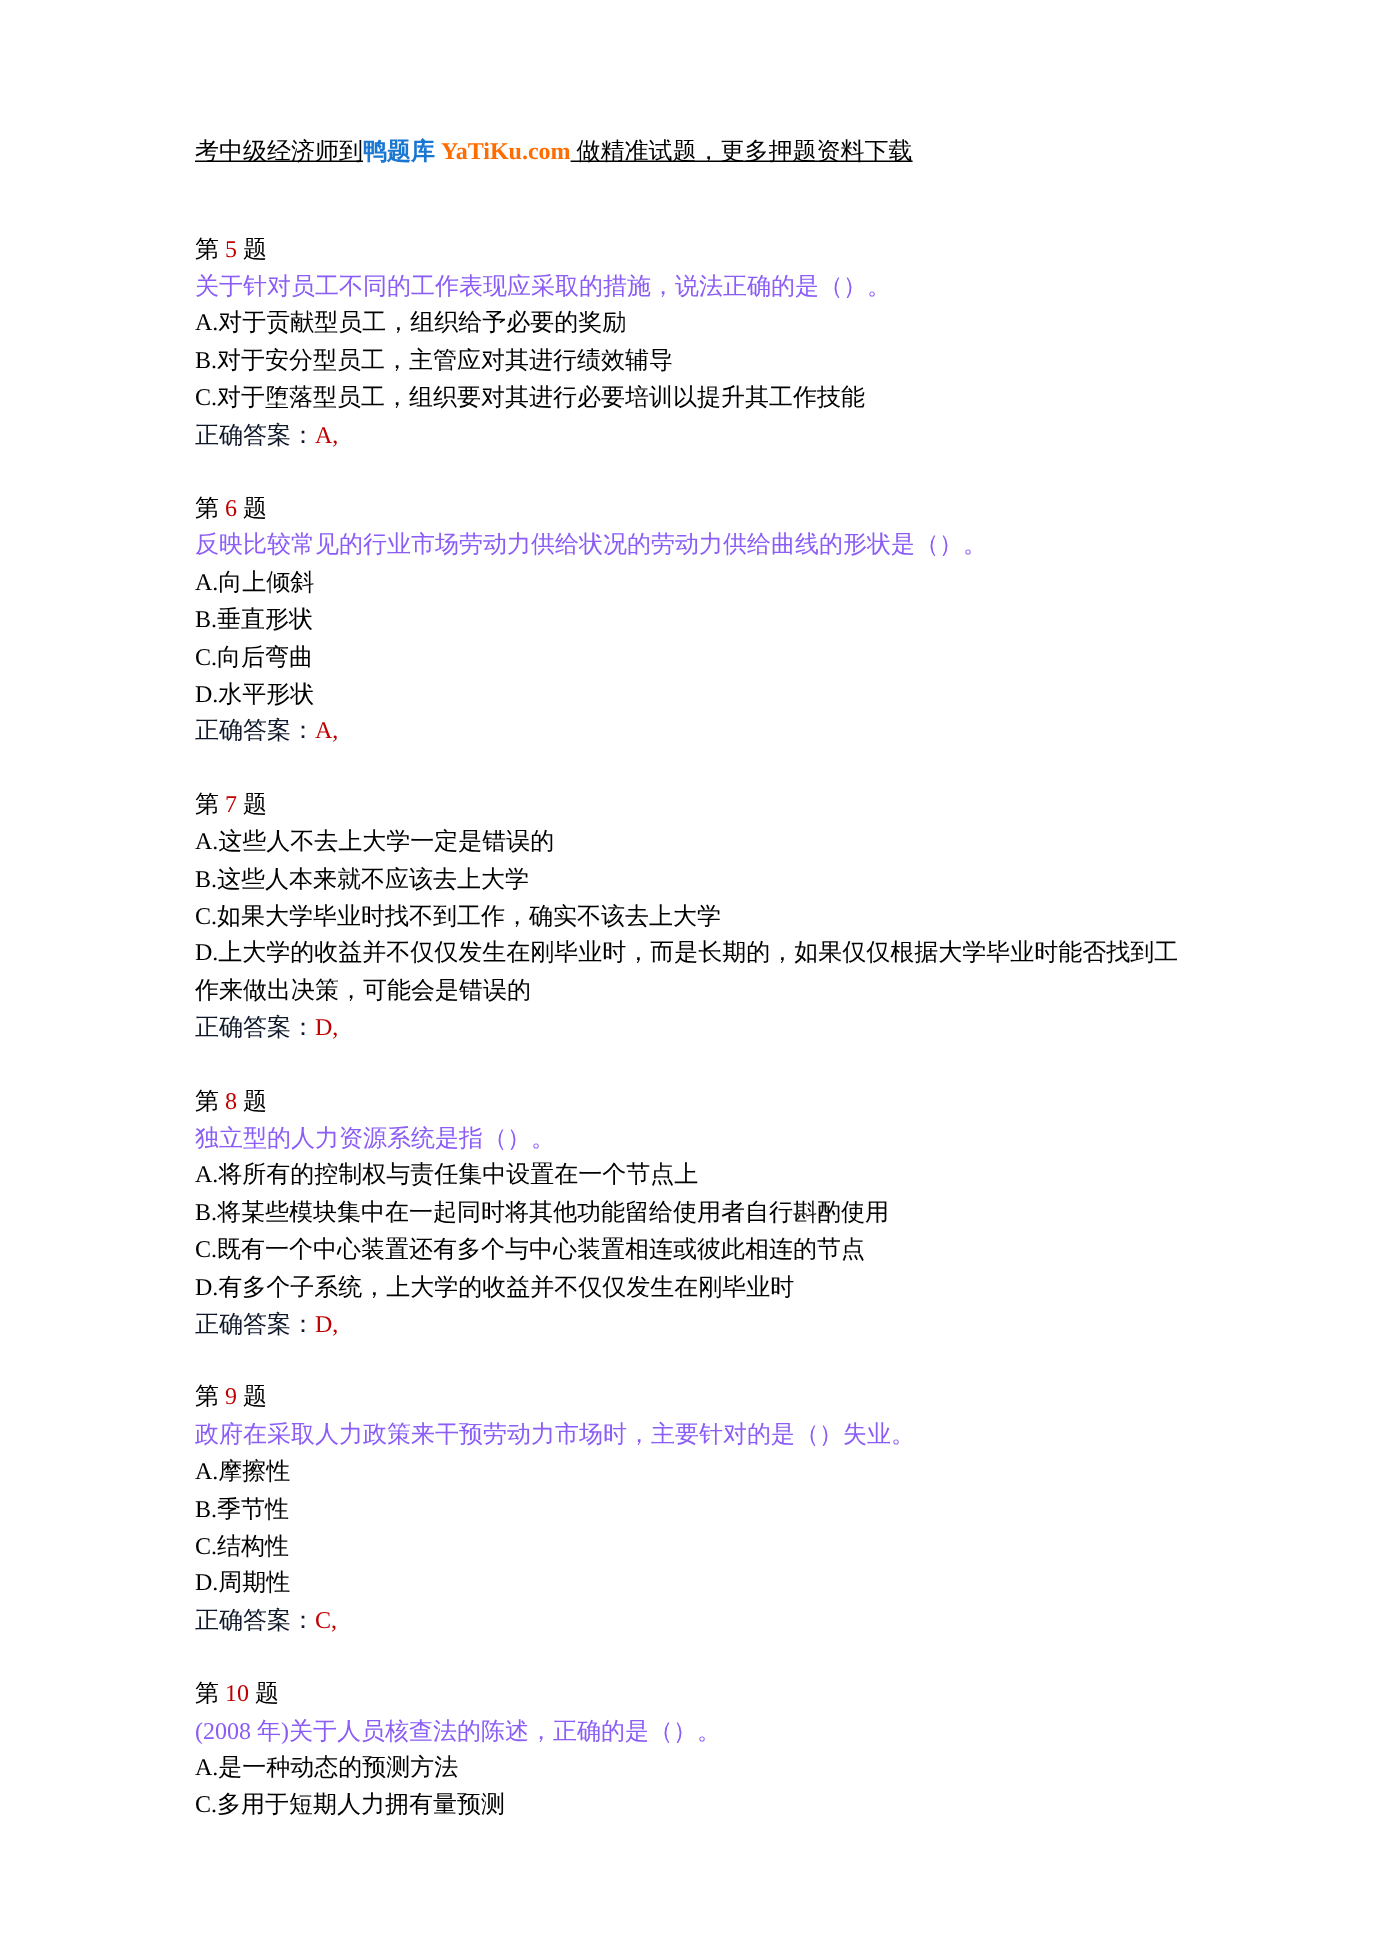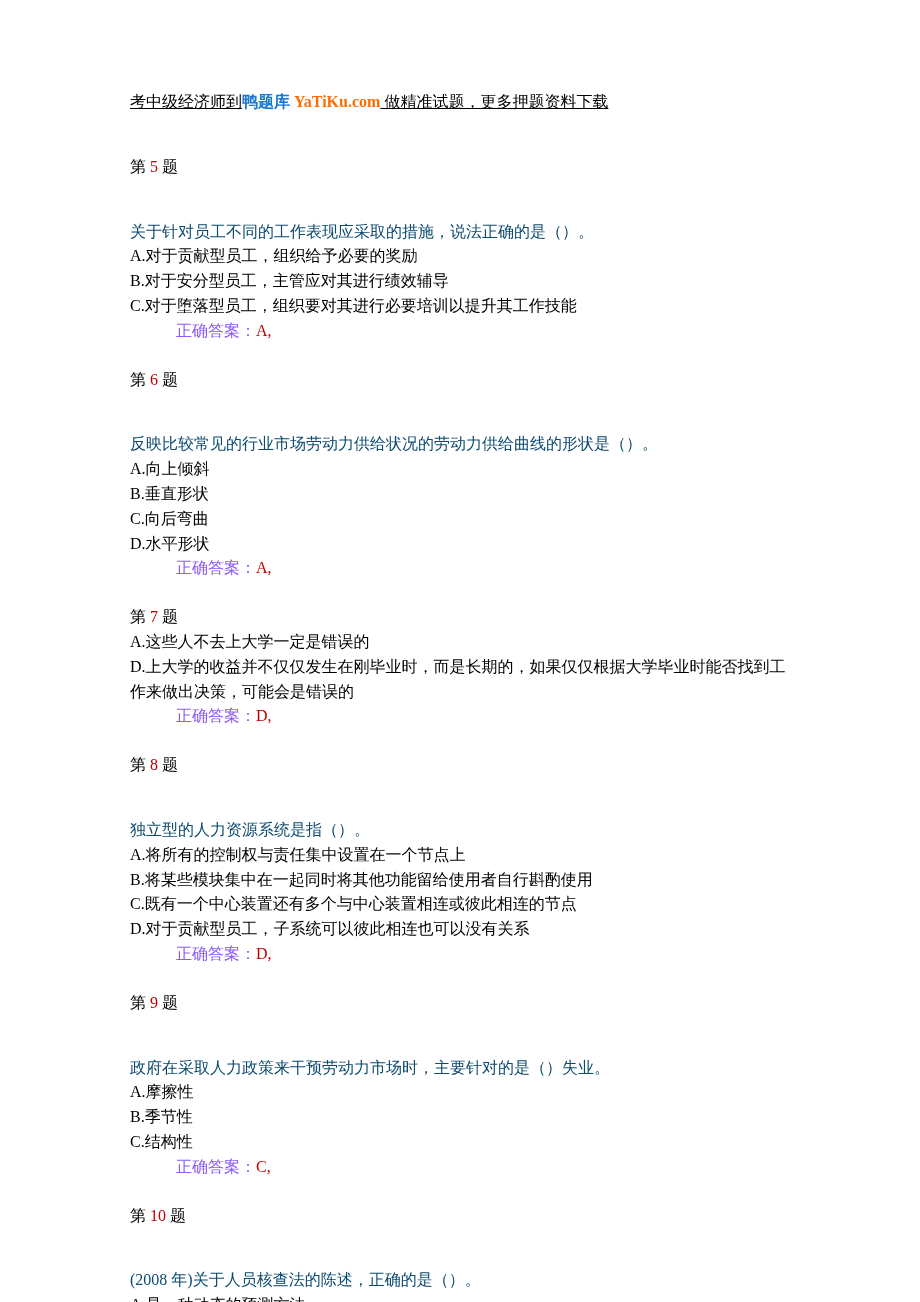--- a/index.html
+++ b/index.html
@@ -18,23 +18,23 @@
     }
     .header .black { color: #000; text-decoration: underline; }
     .header .brand-blue { color: #1976D2; font-weight: bold; }
     .header .brand-red { color: #FF6D00; font-weight: bold; }
     .question {
       margin-bottom: 24px;
     }
     .q-header .di { color: #000; }
     .q-header .num { color: #C00000; }
     .q-header .ti { color: #000; }
-    .stem { color: #0c4a6e; margin-top: 40px; }
+    .stem { color: #8b5cf6; }
     .option { color: #000; }
-    .answer-label { color: #8b5cf6; margin-left: 46px; }
+    .answer-label { color: #0f172a; }
     .answer-value { color: #C00000; }
   </style>
 </head>
 <body>
 
 <div class="header">
   <span class="black">考中级经济师到</span><span class="brand-blue">鸭题库 </span><span class="brand-red">YaTiKu.com</span><span class="black"> 做精准试题，更多押题资料下载</span>
 </div>
 
 <div id="questions-container">
@@ -51,38 +51,41 @@
       <div class="stem">反映比较常见的行业市场劳动力供给状况的劳动力供给曲线的形状是（）。</div>
       <div class="option">A.向上倾斜</div>
       <div class="option">B.垂直形状</div>
       <div class="option">C.向后弯曲</div>
       <div class="option">D.水平形状</div>
       <div><span class="answer-label">正确答案：</span><span class="answer-value">A,</span></div>
     </div>
     <div class="question">
       <div class="q-header"><span class="di">第 </span><span class="num">7</span><span class="ti"> 题</span></div>
       <div class="option">A.这些人不去上大学一定是错误的</div>
+      <div class="option">B.这些人本来就不应该去上大学</div>
+      <div class="option">C.如果大学毕业时找不到工作，确实不该去上大学</div>
       <div class="option">D.上大学的收益并不仅仅发生在刚毕业时，而是长期的，如果仅仅根据大学毕业时能否找到工作来做出决策，可能会是错误的</div>
       <div><span class="answer-label">正确答案：</span><span class="answer-value">D,</span></div>
     </div>
     <div class="question">
       <div class="q-header"><span class="di">第 </span><span class="num">8</span><span class="ti"> 题</span></div>
       <div class="stem">独立型的人力资源系统是指（）。</div>
       <div class="option">A.将所有的控制权与责任集中设置在一个节点上</div>
       <div class="option">B.将某些模块集中在一起同时将其他功能留给使用者自行斟酌使用</div>
       <div class="option">C.既有一个中心装置还有多个与中心装置相连或彼此相连的节点</div>
-      <div class="option">D.对于贡献型员工，子系统可以彼此相连也可以没有关系</div>
+      <div class="option">D.有多个子系统，上大学的收益并不仅仅发生在刚毕业时</div>
       <div><span class="answer-label">正确答案：</span><span class="answer-value">D,</span></div>
     </div>
     <div class="question">
       <div class="q-header"><span class="di">第 </span><span class="num">9</span><span class="ti"> 题</span></div>
       <div class="stem">政府在采取人力政策来干预劳动力市场时，主要针对的是（）失业。</div>
       <div class="option">A.摩擦性</div>
       <div class="option">B.季节性</div>
       <div class="option">C.结构性</div>
+      <div class="option">D.周期性</div>
       <div><span class="answer-label">正确答案：</span><span class="answer-value">C,</span></div>
     </div>
     <div class="question">
       <div class="q-header"><span class="di">第 </span><span class="num">10</span><span class="ti"> 题</span></div>
       <div class="stem">(2008 年)关于人员核查法的陈述，正确的是（）。</div>
       <div class="option">A.是一种动态的预测方法</div>
       <div class="option">C.多用于短期人力拥有量预测</div>
     </div>
   </div>
 

